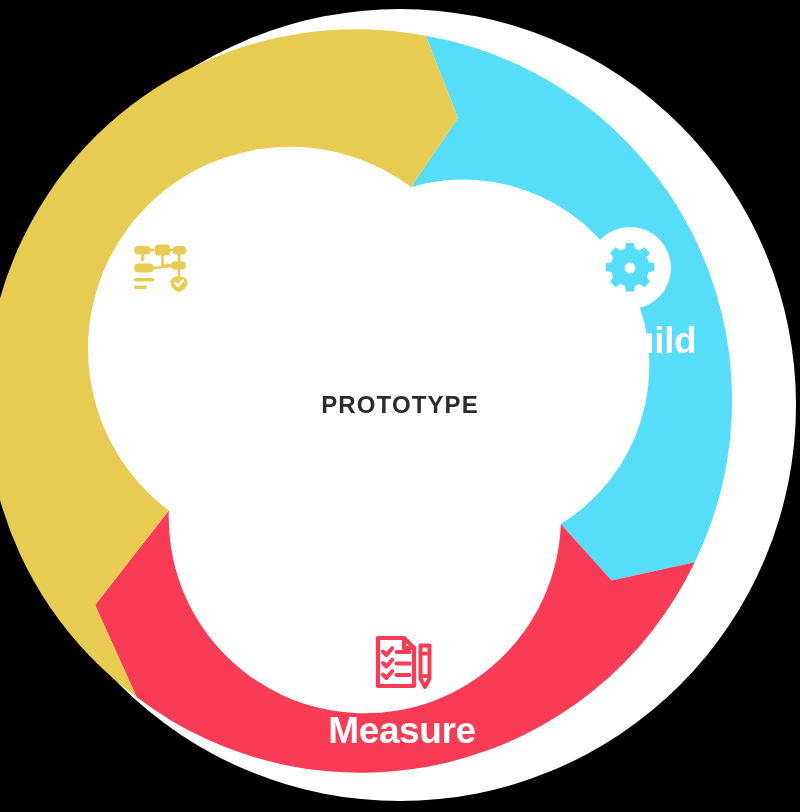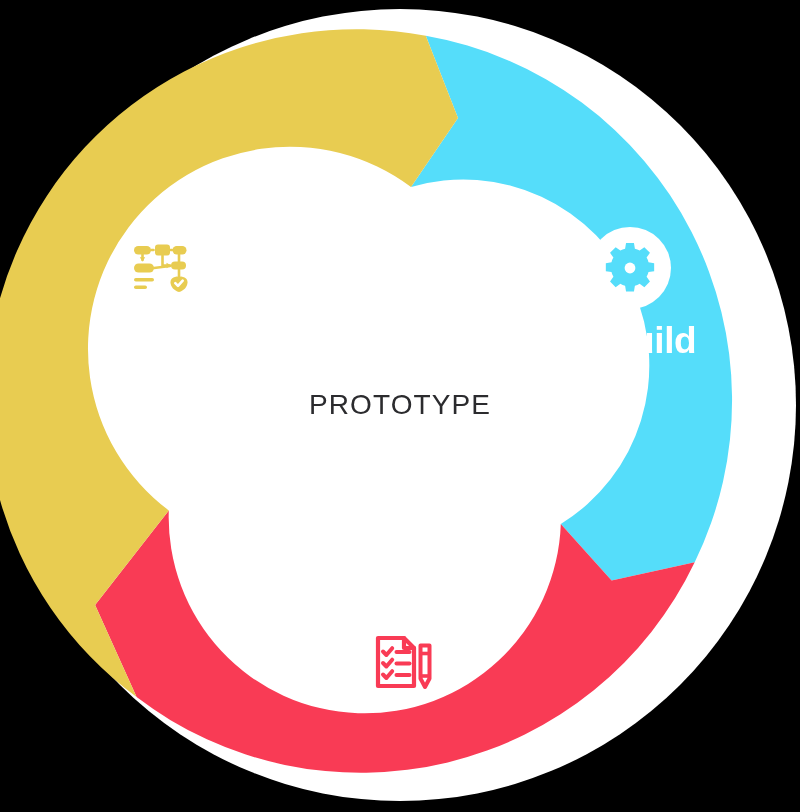--- a/index.html
+++ b/index.html
@@ -50,22 +50,22 @@
 
   #center-title {
     position: absolute;
     left: 400px;
     top: 405px;
     transform: translate(-50%, -50%);
     width: 260px;
     text-align: center;
     color: #2b2b2e;
     font-family: "Liberation Sans", sans-serif;
-    font-weight: normal;
-    font-size: 28px;
+    font-weight: bold;
+    font-size: 24px;
     letter-spacing: 1.1px;
     line-height: 1.36;
     user-select: none;
   }
   #center-title .line { display: block; }
 </style>
 </head>
 <body style="background: rgb(0, 0, 0);">
 
 <div id="stage" style="background: rgb(0, 0, 0);">
@@ -193,18 +193,19 @@
         <path d="M 20 8.5 C 26.5 8.5 28.5 11 28.5 14.2 C 28.5 19 24.8 22.6 20 24 C 15.2 22.6 11.5 19 11.5 14.2 C 11.5 11 13.5 8.5 20 8.5 Z" stroke-width="0"></path>
         <path d="M 16.3 15.2 L 19 17.9 L 23.7 12.6" stroke="#ffffff" stroke-width="2.6" fill="none" stroke-linecap="round" stroke-linejoin="round"></path>
       </g>
     </g>
   </svg>
 
   <div class="seg-label" id="label-learn" style="color: rgb(255, 255, 255);">Learn</div>
 
   <div class="seg-label" id="label-build" style="color: rgb(255, 255, 255);">Build</div>
 
+  <div class="seg-label" id="label-measure" style="color: rgb(255, 255, 255);">Measure</div>
 
   <div id="center-title" style="color: rgb(43, 43, 46);">
     <span class="line">PROTOTYPE</span>
   </div>
 
 </div>
 
 </body></html>

